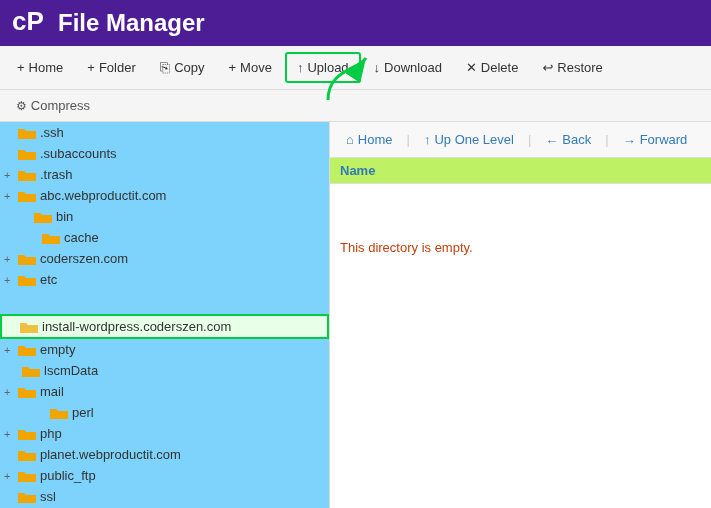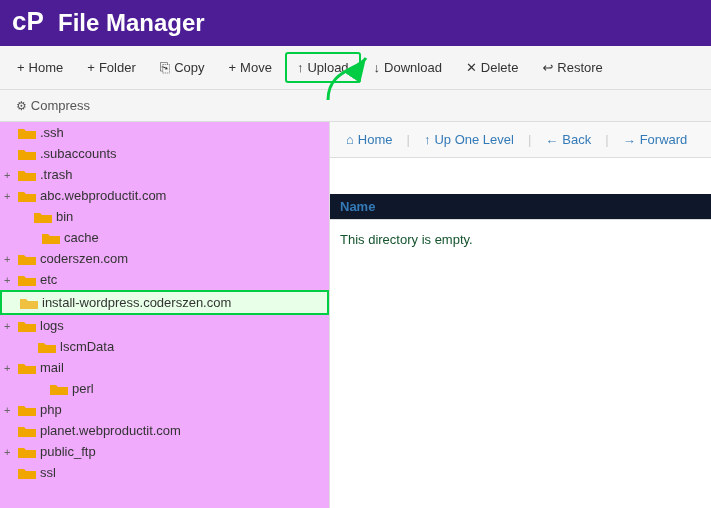--- a/index.html
+++ b/index.html
@@ -82,37 +82,38 @@
 
     
     .main {
       display: flex;
       height: calc(508px - 46px - 44px - 32px);
     }
 
     
     .file-tree {
       width: 330px;
-      background: #f0abfc;
+      background: #7dd3fc;
       border-right: 1px solid #ddd;
       overflow-y: auto;
       overflow-x: hidden;
       position: relative;
     }
     .tree-item {
       display: flex;
       align-items: center;
       padding: 3px 4px;
       cursor: pointer;
       white-space: nowrap;
       color: #333;
     }
     .tree-item.selected {
       background: #e8ffe8;
       border: 2px solid #00cc44;
+      margin-top: 24px;
     }
     .tree-item .expander {
       width: 14px;
       font-size: 11px;
       color: #666;
       flex-shrink: 0;
     }
     .folder-icon {
       width: 18px;
       height: 14px;
@@ -144,32 +145,32 @@
       padding: 4px 8px;
       background: transparent;
       border: none;
       cursor: pointer;
       font-size: 13px;
       color: #337ab7;
     }
     .nav-separator { color: #ccc; margin: 0 2px; }
 
     .file-list-header {
-      background: #0f172a;
+      background: #bef264;
       border-bottom: 1px solid #ddd;
       padding: 5px 10px;
       font-weight: bold;
       color: #337ab7;
       font-size: 13px;
-      margin-top: 36px;
     }
     .file-list-content {
       padding: 12px 10px;
-      color: #14532d;
-      font-size: 13px;
+      color: #c2410c;
+      font-size: 13px;
+      margin-top: 44px;
     }
 
     
     .arrow-container {
       position: absolute;
       top: 50px;
       left: 318px;
       z-index: 20;
       pointer-events: none;
     }
@@ -302,23 +303,23 @@
         <svg class="folder-icon" viewBox="0 0 18 14">
           <path d="M0 3 L0 13 L18 13 L18 5 L8 5 L6 3 Z" fill="#f0c040"></path>
         </svg>
         <span class="tree-label">install-wordpress.coderszen.com</span>
       </div>
       <div class="tree-item" style="padding-left: 4px;">
         <span class="expander">+</span>
         <svg class="folder-icon" viewBox="0 0 18 14">
           <path d="M0 3 L0 13 L18 13 L18 5 L8 5 L6 3 Z" fill="#f0a500"></path>
         </svg>
-        <span class="tree-label">logs</span>
-      </div>
-      <div class="tree-item" style="padding-left: 24px;">
+        <span class="tree-label">empty</span>
+      </div>
+      <div class="tree-item" style="padding-left: 8px;">
         <span class="expander"></span>
         <svg class="folder-icon" viewBox="0 0 18 14">
           <path d="M0 3 L0 13 L18 13 L18 5 L8 5 L6 3 Z" fill="#f0a500"></path>
         </svg>
         <span class="tree-label">lscmData</span>
       </div>
       <div class="tree-item" style="padding-left: 4px;">
         <span class="expander">+</span>
         <svg class="folder-icon" viewBox="0 0 18 14">
           <path d="M0 3 L0 13 L18 13 L18 5 L8 5 L6 3 Z" fill="#f0a500"></path>

